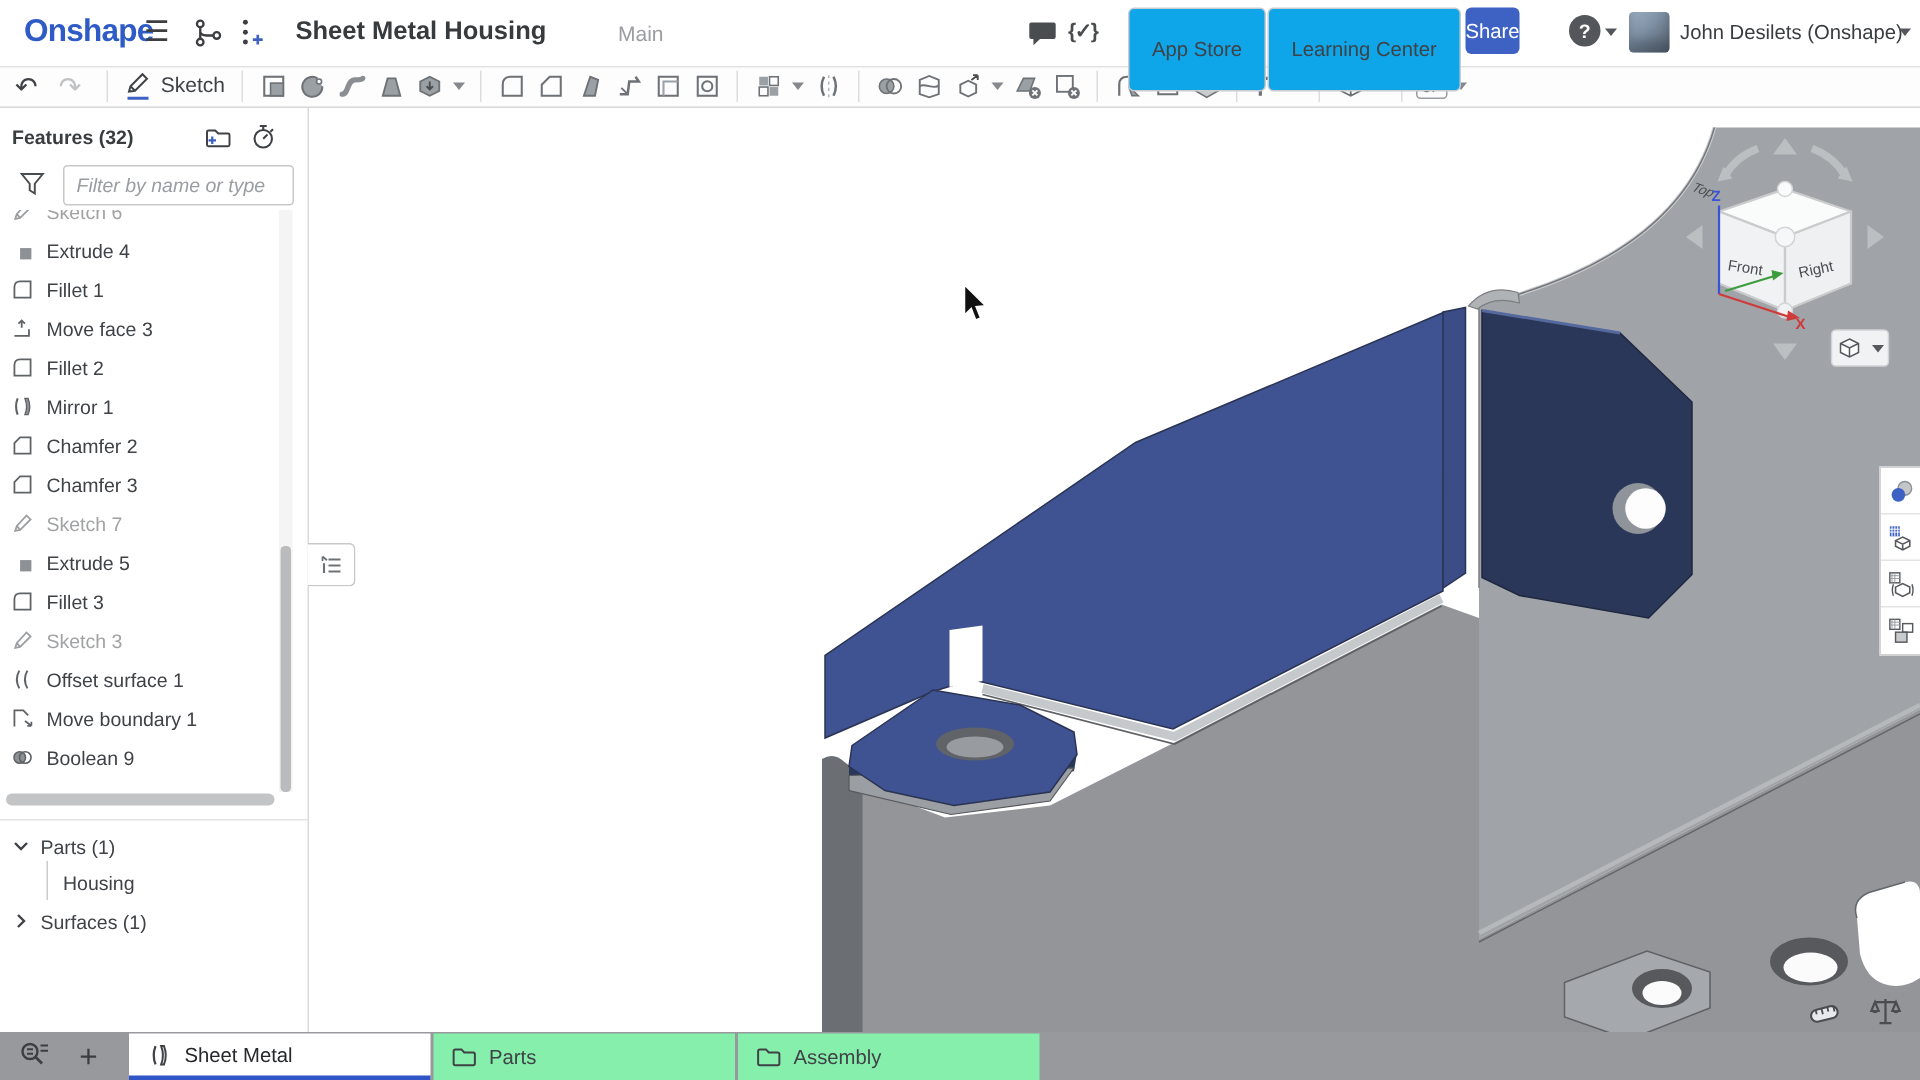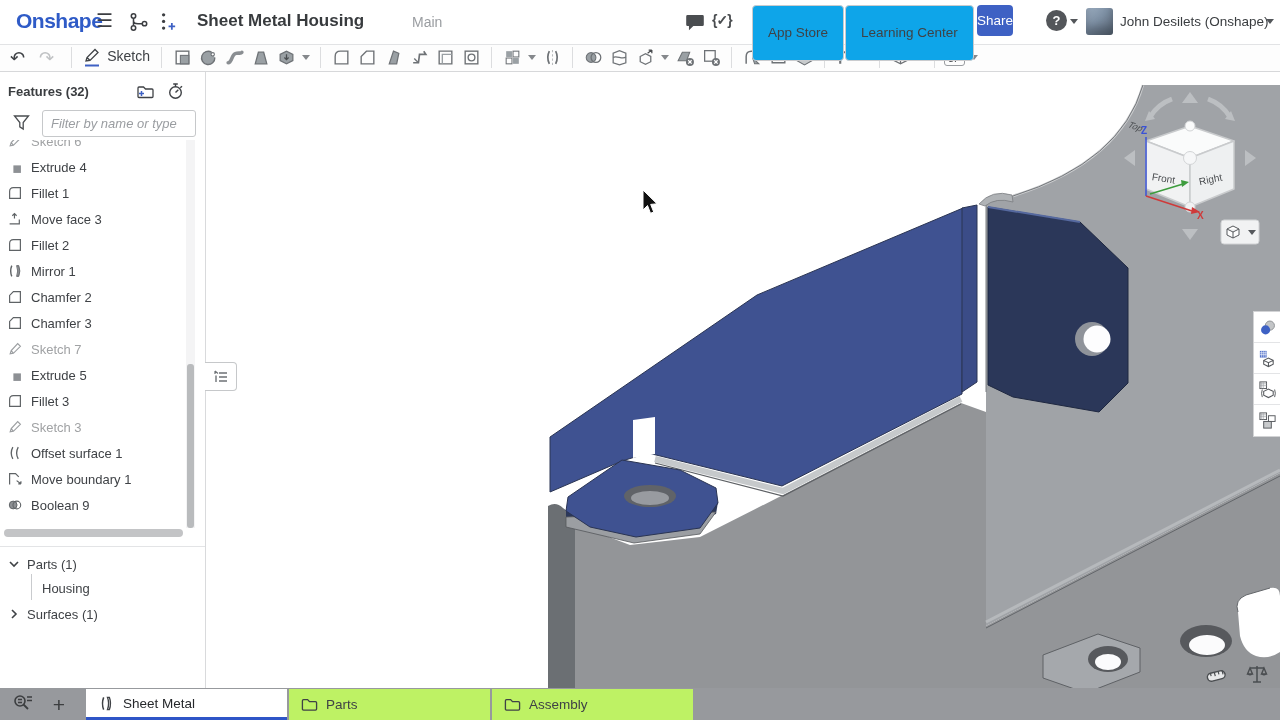--- a/index.html
+++ b/index.html
@@ -70,21 +70,21 @@
   .rp-btn:last-child{border-bottom:none;}
   .rp-btn svg{width:19px;height:19px;}
   
   #measure-tools{position:absolute;left:1204px;top:663px;display:flex;gap:17px;z-index:22;}
   #measure-tools .mt{width:24px;height:24px;cursor:pointer;}
   
   #bottombar{position:absolute;left:0;top:688px;width:1280px;height:32px;background:#97999d;z-index:30;display:flex;align-items:flex-end;}
   #tabmgr{margin:0 0 5px 12px;width:22px;height:22px;cursor:pointer;}
   #addtab{margin:0 0 3px 14px;font-size:21px;color:#3c3e40;cursor:pointer;width:22px;text-align:center;}
   #tabs{display:flex;margin-left:16px;height:31px;gap:2px;}
-  .tab{width:201px;height:31px;background:#bef264;display:flex;align-items:center;padding-left:12px;box-sizing:border-box;cursor:pointer;}
+  .tab{width:201px;height:31px;background:#86efac;display:flex;align-items:center;padding-left:12px;box-sizing:border-box;cursor:pointer;}
   .tab .lbl{font-size:13.5px;color:#3f4246;margin-left:8px;}
   .tab.active{background:#fff;border-bottom:3px solid #2f55c7;}
   .tab.active .lbl{color:#26282b;}
   .tab svg{width:17px;height:17px;}
 </style>
 </head>
 <body>
 
 <svg width="0" height="0" style="position:absolute">
   <defs>

